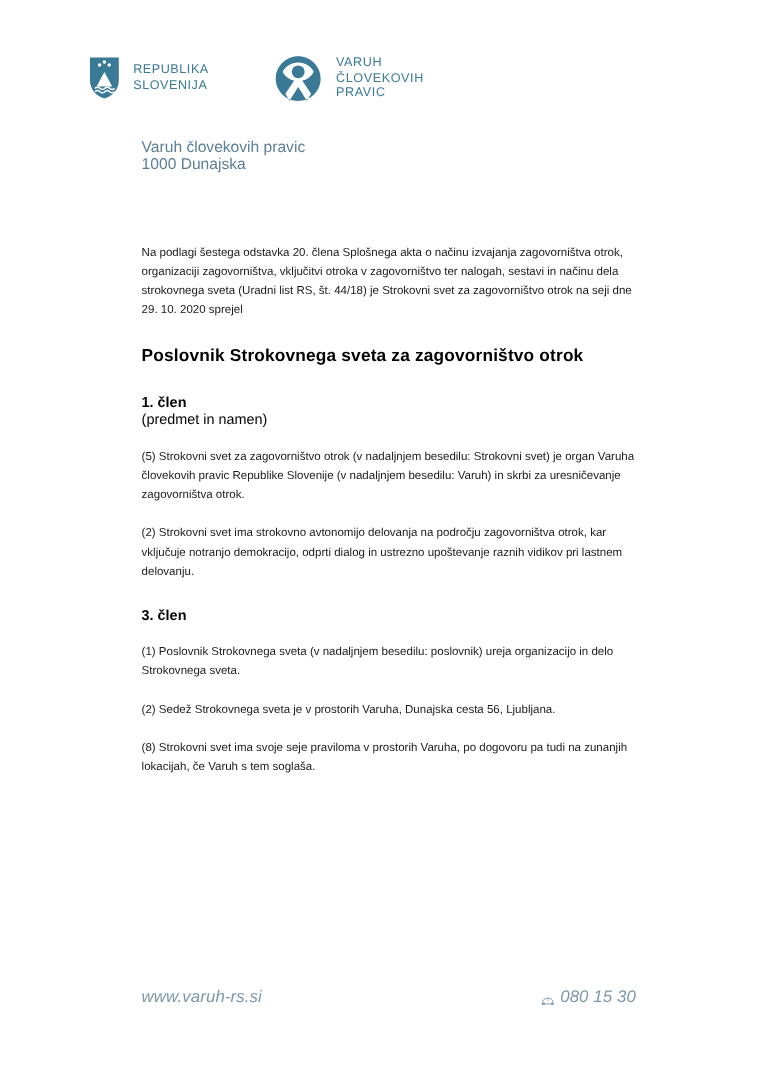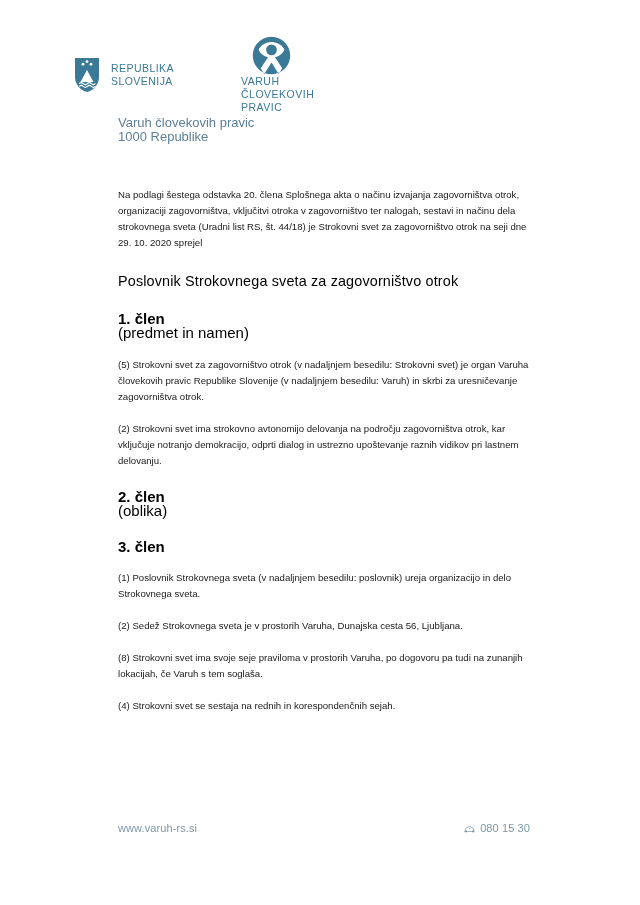--- a/index.html
+++ b/index.html
@@ -20,35 +20,35 @@
   .page {
     position: absolute;
     inset: 0;
     background: #ffffff;
   }
 
   
   .logo-band {
     position: absolute;
     left: 0;
-    top: 44px;
+    top: 34px;
     width: 556px;
     height: 62px;
     display: flex;
     align-items: center;
     padding-left: 74px;
     box-sizing: border-box;
   }
 
   .logo-group {
     display: flex;
     align-items: center;
   }
 
-  .logo-group.varuh { margin-left: 55px; flex-direction: column; }
+  .logo-group.varuh { margin-left: 55px; }
 
   .coat-mark {
     width: 26px;
     height: 36px;
     flex: 0 0 auto;
   }
 
   .logo-text {
     margin-left: 11px;
     font-size: 10.5px;
@@ -85,39 +85,39 @@
 
   .address {
     font-size: 13px;
     line-height: 14.3px;
     color: #5c7f96;
     margin: 0 0 0 0;
   }
   .address div { white-space: nowrap; }
 
   .intro {
-    margin: 42px 0 0 0;
+    margin: 58px 0 0 0;
     font-size: 9.6px;
     line-height: 16px;
     color: #1a1a1a;
     max-width: 420px;
   }
 
   h1.doc-title {
     margin: 21px 0 0 0;
     font-size: 14.4px;
     line-height: 19px;
-    font-weight: normal;
+    font-weight: bold;
     letter-spacing: 0.15px;
     color: #000000;
   }
 
   .article-head {
     margin: 21px 0 0 0;
-    font-size: 15px;
+    font-size: 12px;
     line-height: 14.5px;
     font-weight: bold;
     color: #000000;
   }
   .article-head .sub { font-weight: normal; display: block; }
 
   p.para {
     margin: 16px 0 0 0;
     font-size: 9.6px;
     line-height: 16px;
@@ -126,22 +126,23 @@
 
   
   .footer {
     position: absolute;
     left: 118px;
     top: 822px;
     width: 412px;
     display: flex;
     align-items: flex-start;
     justify-content: space-between;
-    font-size: 11px;
+    font-size: 14px;
     color: #7d97a8;
+    font-style: italic;
   }
   .footer .site { letter-spacing: 0.1px; }
   .footer .phone {
     display: flex;
     align-items: center;
     gap: 5px;
     letter-spacing: 0.1px;
   }
   .phone-icon {
     width: 11px;
@@ -194,46 +195,41 @@
         <div>PRAVIC</div>
       </div>
     </div>
 
   </div>
 
   <div class="content">
 
     <div class="address">
       <div>Varuh človekovih pravic</div>
-      <div>1000 Republike</div>
+      <div>1000 Dunajska</div>
     </div>
 
     <p class="intro">Na podlagi šestega odstavka 20. člena Splošnega akta o načinu izvajanja zagovorništva otrok, organizaciji zagovorništva, vključitvi otroka v zagovorništvo ter nalogah, sestavi in načinu dela strokovnega sveta (Uradni list RS, št. 44/18) je Strokovni svet za zagovorništvo otrok na seji dne 29. 10. 2020 sprejel</p>
 
     <h1 class="doc-title">Poslovnik Strokovnega sveta za zagovorništvo otrok</h1>
 
     <div class="article-head">
       <span>1. člen</span>
       <span class="sub">(predmet in namen)</span>
     </div>
     <p class="para">(5) Strokovni svet za zagovorništvo otrok (v nadaljnjem besedilu: Strokovni svet) je organ Varuha človekovih pravic Republike Slovenije (v nadaljnjem besedilu: Varuh) in skrbi za uresničevanje zagovorništva otrok.</p>
     <p class="para">(2) Strokovni svet ima strokovno avtonomijo delovanja na področju zagovorništva otrok, kar vključuje notranjo demokracijo, odprti dialog in ustrezno upoštevanje raznih vidikov pri lastnem delovanju.</p>
 
-    <div class="article-head">
-      <span>2. člen</span>
-      <span class="sub">(oblika)</span>
-    </div>
 
     <div class="article-head">
       <span>3. člen</span>
     </div>
     <p class="para">(1) Poslovnik Strokovnega sveta (v nadaljnjem besedilu: poslovnik) ureja organizacijo in delo Strokovnega sveta.</p>
     <p class="para">(2) Sedež Strokovnega sveta je v prostorih Varuha, Dunajska cesta 56, Ljubljana.</p>
     <p class="para">(8) Strokovni svet ima svoje seje praviloma v prostorih Varuha, po dogovoru pa tudi na zunanjih lokacijah, če Varuh s tem soglaša.</p>
-    <p class="para">(4) Strokovni svet se sestaja na rednih in korespondenčnih sejah.</p>
 
   </div>
 
   <div class="footer">
     <span class="site">www.varuh-rs.si</span>
     <span class="phone">
       <span class="phone-icon">
         <svg viewBox="0 0 12 10" width="11" height="9" xmlns="http://www.w3.org/2000/svg">
           <path d="M1.2 6.2 C1.2 3.6 3.3 1.9 6 1.9 C8.7 1.9 10.8 3.6 10.8 6.2" fill="none" stroke="#7d97a8" stroke-width="0.9"></path>
           <rect x="0.4" y="6.2" width="3.0" height="1.9" rx="0.5" fill="#7d97a8"></rect>

